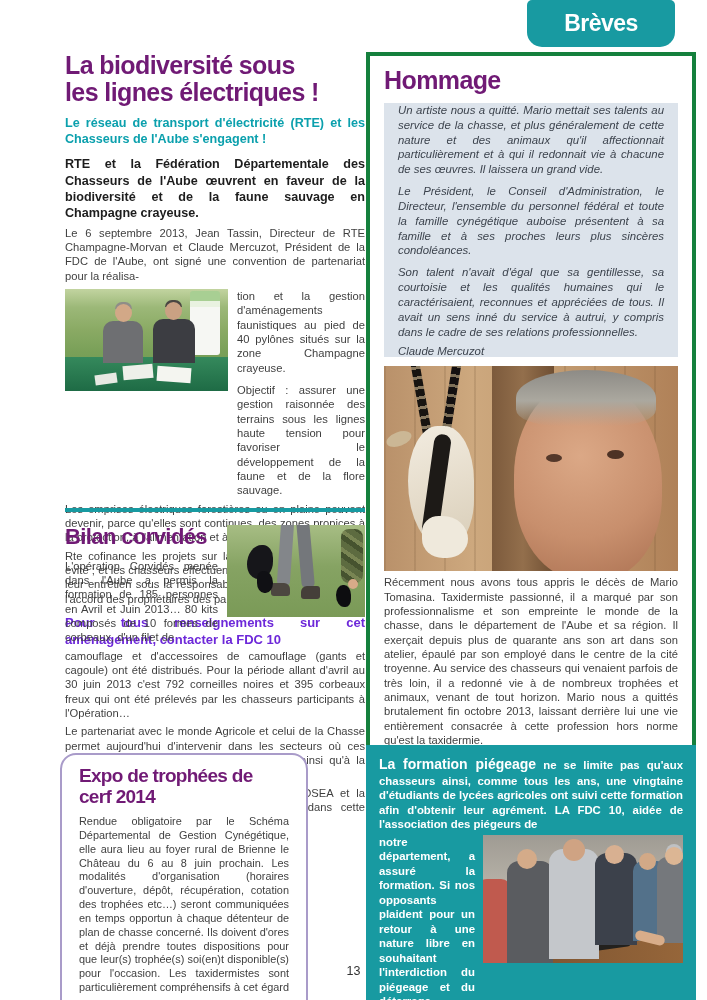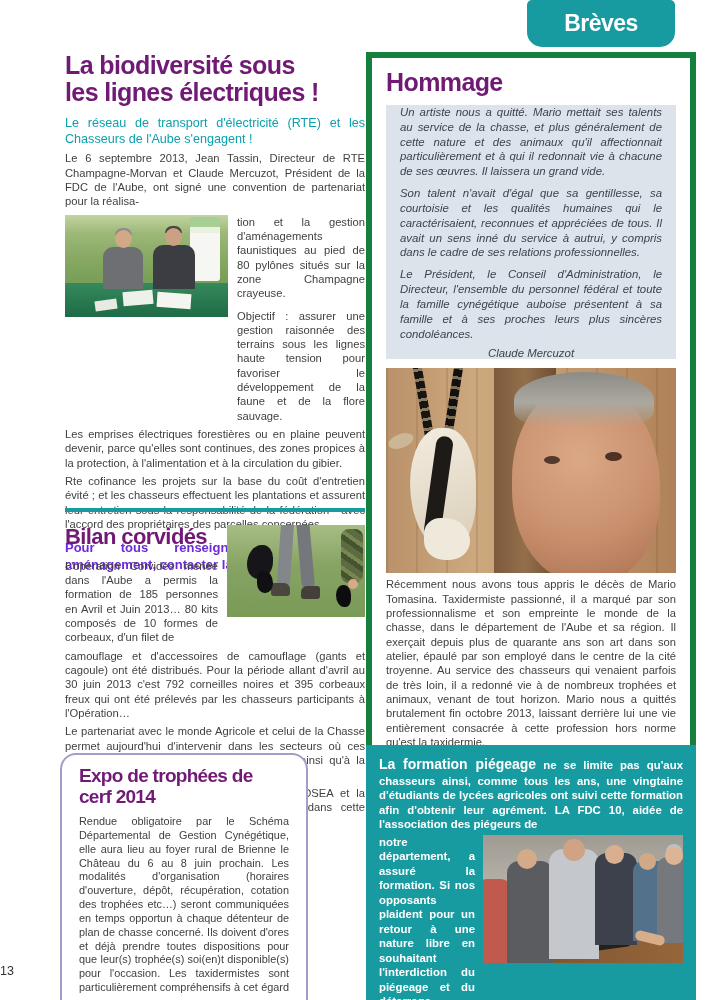--- a/index.html
+++ b/index.html
@@ -12,21 +12,21 @@
        border-radius:5px 5px 15px 15px;display:flex;align-items:center;justify-content:center;
        color:#fff;font-weight:bold;font-size:23px;letter-spacing:-.5px}
 
   
   .h-slate{color:#701a75;font-weight:bold;letter-spacing:-.6px;line-height:1.08}
   h1.h-slate{font-size:25px;width:260px}
   h2.h-slate{font-size:22px}
 
   
   .colL{position:absolute;left:65px;top:52px;width:300px}
-  .sub{color:#0ba0ad;font-weight:normal;font-size:12.6px;line-height:1.28;text-align:justify;margin-top:9px}
+  .sub{color:#0ba0ad;font-weight:bold;font-size:12.6px;line-height:1.28;text-align:justify;margin-top:9px}
   .lead{color:#1d1d1d;font-weight:bold;font-size:12.6px;line-height:1.3;text-align:justify;margin-top:9px}
   p.b{font-size:11.2px;line-height:1.28;text-align:justify;margin-top:4px;color:#3f3f3f}
   .row{display:flex;gap:9px;margin-top:6px;align-items:flex-start}
   .row .rt{flex:1;min-width:0}
   .row .rt p.b{margin-top:0}
   .row .rt p.b + p.b{margin-top:8px}
   .cta{font-weight:bold;color:#6d28d9;font-size:13px;line-height:1.3;margin-top:9px;text-align:justify}
 
   
   .colB{position:absolute;left:65px;top:508px;width:300px}
@@ -34,36 +34,36 @@
   .colB .row{margin-top:0}
   .colB h2{margin-bottom:10px}
 
   
   .expo{position:absolute;left:60px;top:753px;width:248px;min-height:185px;border:2px solid #a99bc9;
         border-radius:16px;padding:11px 17px 12px;background:#fff}
   .expo h2{font-size:19px;letter-spacing:-.7px}
   .expo p{font-size:10.9px;line-height:1.27;margin-top:8px;text-align:justify}
 
   
-  .homBox{position:absolute;left:366px;top:52px;width:330px;border:6px solid #15803d;background:#fff;
+  .homBox{position:absolute;left:366px;top:52px;width:330px;border:4px solid #15803d;background:#fff;
           padding:11px 14px 13px}
   .homBox h2{font-size:25px}
   .quote{background:#dce3eb;margin-top:9px;padding:0 14px;font-style:italic;color:#3c434d}
   .quote p{font-size:11.4px;line-height:1.3;text-align:justify}
   .quote p + p{margin-top:7px}
-  .sig{text-align:center;font-size:11.4px;margin-top:6px;font-style:italic;color:#3c434d}
+  .sig{text-align:left;font-size:11.4px;margin-top:6px;font-style:italic;color:#3c434d}
 
   
   .pieg{position:absolute;left:366px;top:745px;width:330px;min-height:200px;background:#189aa1;color:#fff;
         padding:11px 13px 12px;font-weight:bold}
   .pieg p{font-size:11.4px;line-height:1.27;text-align:justify}
   .pieg .lead2{font-size:14px}
   .pieg .row{margin-top:3px;gap:8px}
 
-  .pageno{position:absolute;left:0;right:0;top:964px;text-align:left;font-size:12.5px;color:#333}
+  .pageno{position:absolute;left:0;right:0;top:964px;text-align:center;font-size:12.5px;color:#333}
 
   
   .ph{position:relative;overflow:hidden;flex-shrink:0}
   .ph div{position:absolute}
 
   .phSign{width:163px;height:102px;background:linear-gradient(180deg,#c2d4a0 0%,#9cb878 18%,#8aaa64 40%,#79a058 62%,#6e9750 100%)}
   .phSign .tbl{left:0;right:0;bottom:0;height:34px;background:linear-gradient(180deg,#35895c,#1e6b45)}
   .phSign .p1{left:58px;bottom:12px;width:30px;height:14px;background:#eef0ea;transform:rotate(-5deg)}
   .phSign .p2{left:92px;bottom:9px;width:34px;height:15px;background:#f4f5f0;transform:rotate(4deg)}
   .phSign .p3{left:30px;bottom:7px;width:22px;height:10px;background:#e7e9e2;transform:rotate(-8deg)}
@@ -130,37 +130,38 @@
 
 <div class="page">
 
   <div class="tab">
     <span>Brèves</span>
   </div>
 
   <div class="colL">
     <h1 class="h-slate">La biodiversité sous les lignes électriques !</h1>
     <div class="sub">Le réseau de transport d'électricité (RTE) et les Chasseurs de l'Aube s'engagent !</div>
+    <div class="lead">RTE et la Fédération Départementale des Chasseurs de l'Aube œuvrent en faveur de la biodiversité et de la faune sauvage en Champagne crayeuse.</div>
     <p class="b">Le 6 septembre 2013, Jean Tassin, Directeur de RTE Champagne-Morvan et Claude Mercuzot, Président de la FDC de l'Aube, ont signé une convention de partenariat pour la réalisa-</p>
     <div class="row">
       <div class="ph phSign">
         <div class="ban"></div>
           <div class="tbl"></div>
         <div class="m1"></div>
           <div class="m2"></div>
         <div class="hr1"></div>
           <div class="hr2"></div>
         <div class="h1a"></div>
           <div class="h2a"></div>
         <div class="p1"></div>
           <div class="p2"></div>
           <div class="p3"></div>
       </div>
       <div class="rt">
-        <p class="b">tion et la gestion d'aménagements faunistiques au pied de 80 pylônes situés sur la zone Champagne crayeuse.</p>
+        <p class="b">tion et la gestion d'aménagements faunistiques au pied de 40 pylônes situés sur la zone Champagne crayeuse.</p>
         <p class="b">Objectif : assurer une gestion raisonnée des terrains sous les lignes haute tension pour favoriser le développement de la faune et de la flore sauvage.</p>
       </div>
     </div>
     <p class="b">Les emprises électriques forestières ou en plaine peuvent devenir, parce qu'elles sont continues, des zones propices à la protection, à l'alimentation et à la circulation du gibier.</p>
     <p class="b">Rte cofinance les projets sur la base du coût d'entretien évité ; et les chasseurs effectuent les plantations et assurent leur entretien sous la responsabilité de la fédération - avec l'accord des propriétaires des parcelles concernées.</p>
     <div class="cta">Pour tous renseignements sur cet aménagement, contacter la FDC 10</div>
   </div>
 
   <div class="colB">
     <div class="rule"></div>
@@ -188,22 +189,22 @@
 
   <div class="expo">
     <h2 class="h-slate">Expo de trophées de cerf 2014</h2>
     <p>Rendue obligatoire par le Schéma Départemental de Gestion Cynégétique, elle aura lieu au foyer rural de Brienne le Château du 6 au 8 juin prochain. Les modalités d'organisation (horaires d'ouverture, dépôt, récupération, cotation des trophées etc…) seront communiquées en temps opportun à chaque détenteur de plan de chasse concerné. Ils doivent d'ores et déjà prendre toutes dispositions pour que leur(s) trophée(s) soi(en)t disponible(s) pour l'occasion. Les taxidermistes sont particulièrement compréhensifs à cet égard .</p>
   </div>
 
   <div class="homBox">
     <h2 class="h-slate">Hommage</h2>
     <div class="quote">
       <p>Un artiste nous a quitté. Mario mettait ses talents au service de la chasse, et plus généralement de cette nature et des animaux qu'il affectionnait particulièrement et à qui il redonnait vie à chacune de ses œuvres. Il laissera un grand vide.</p>
+      <p>Le Président, le Conseil d'Administration, le Directeur, l'ensemble du personnel fédéral et toute la famille cynégétique auboise présentent à sa famille et à ses proches leurs plus sincères condoléances.</p>
       <p>Son talent n'avait d'égal que sa gentillesse, sa courtoisie et les qualités humaines qui le caractérisaient, reconnues et appréciées de tous. Il avait un sens inné du service à autrui, y compris dans le cadre de ses relations professionnelles.</p>
-      <p>Le Président, le Conseil d'Administration, le Directeur, l'ensemble du personnel fédéral et toute la famille cynégétique auboise présentent à sa famille et à ses proches leurs plus sincères condoléances.</p>
       <div class="sig">Claude Mercuzot</div>
     </div>
     <div class="ph phMario">
       <div class="plank"></div>
       <div class="face"></div>
         <div class="hair"></div>
       <div class="eye1"></div>
         <div class="eye2"></div>
       <div class="anEar"></div>
       <div class="horn1"></div>

